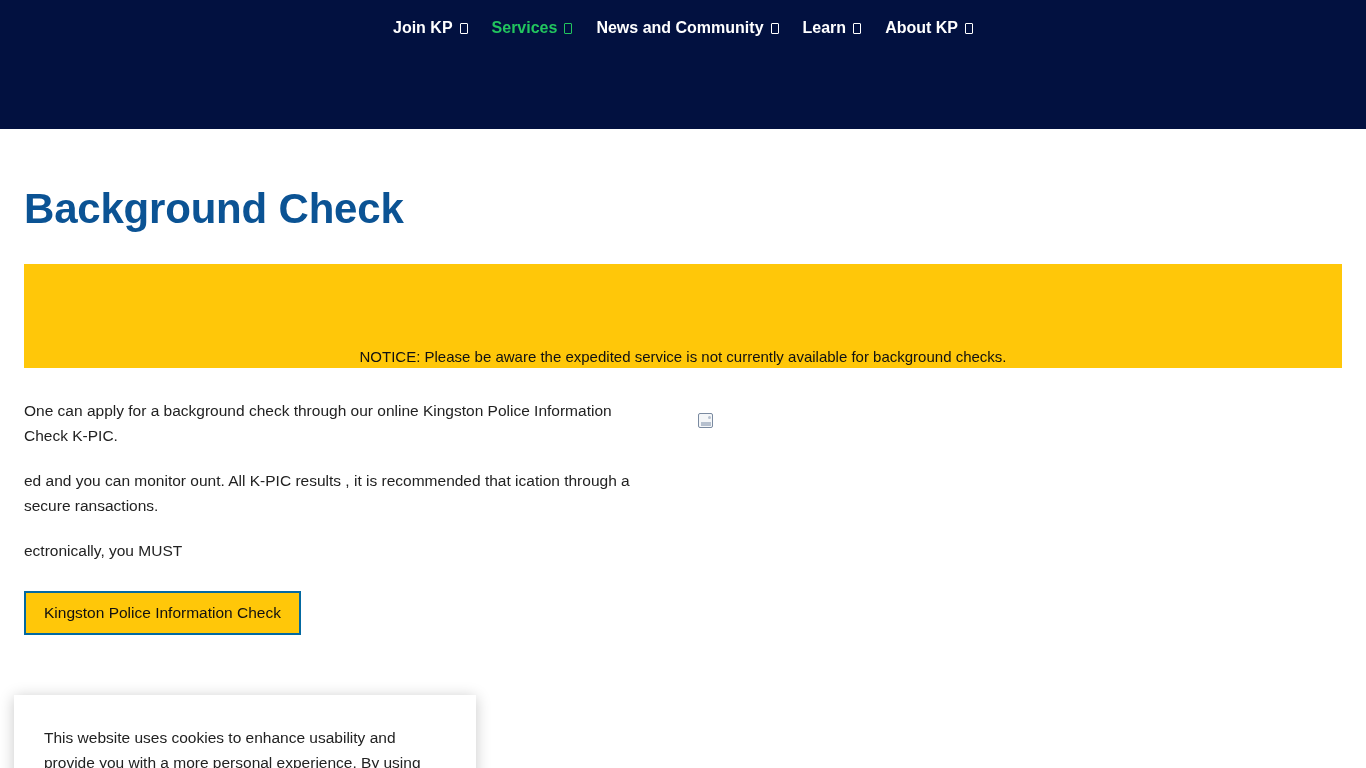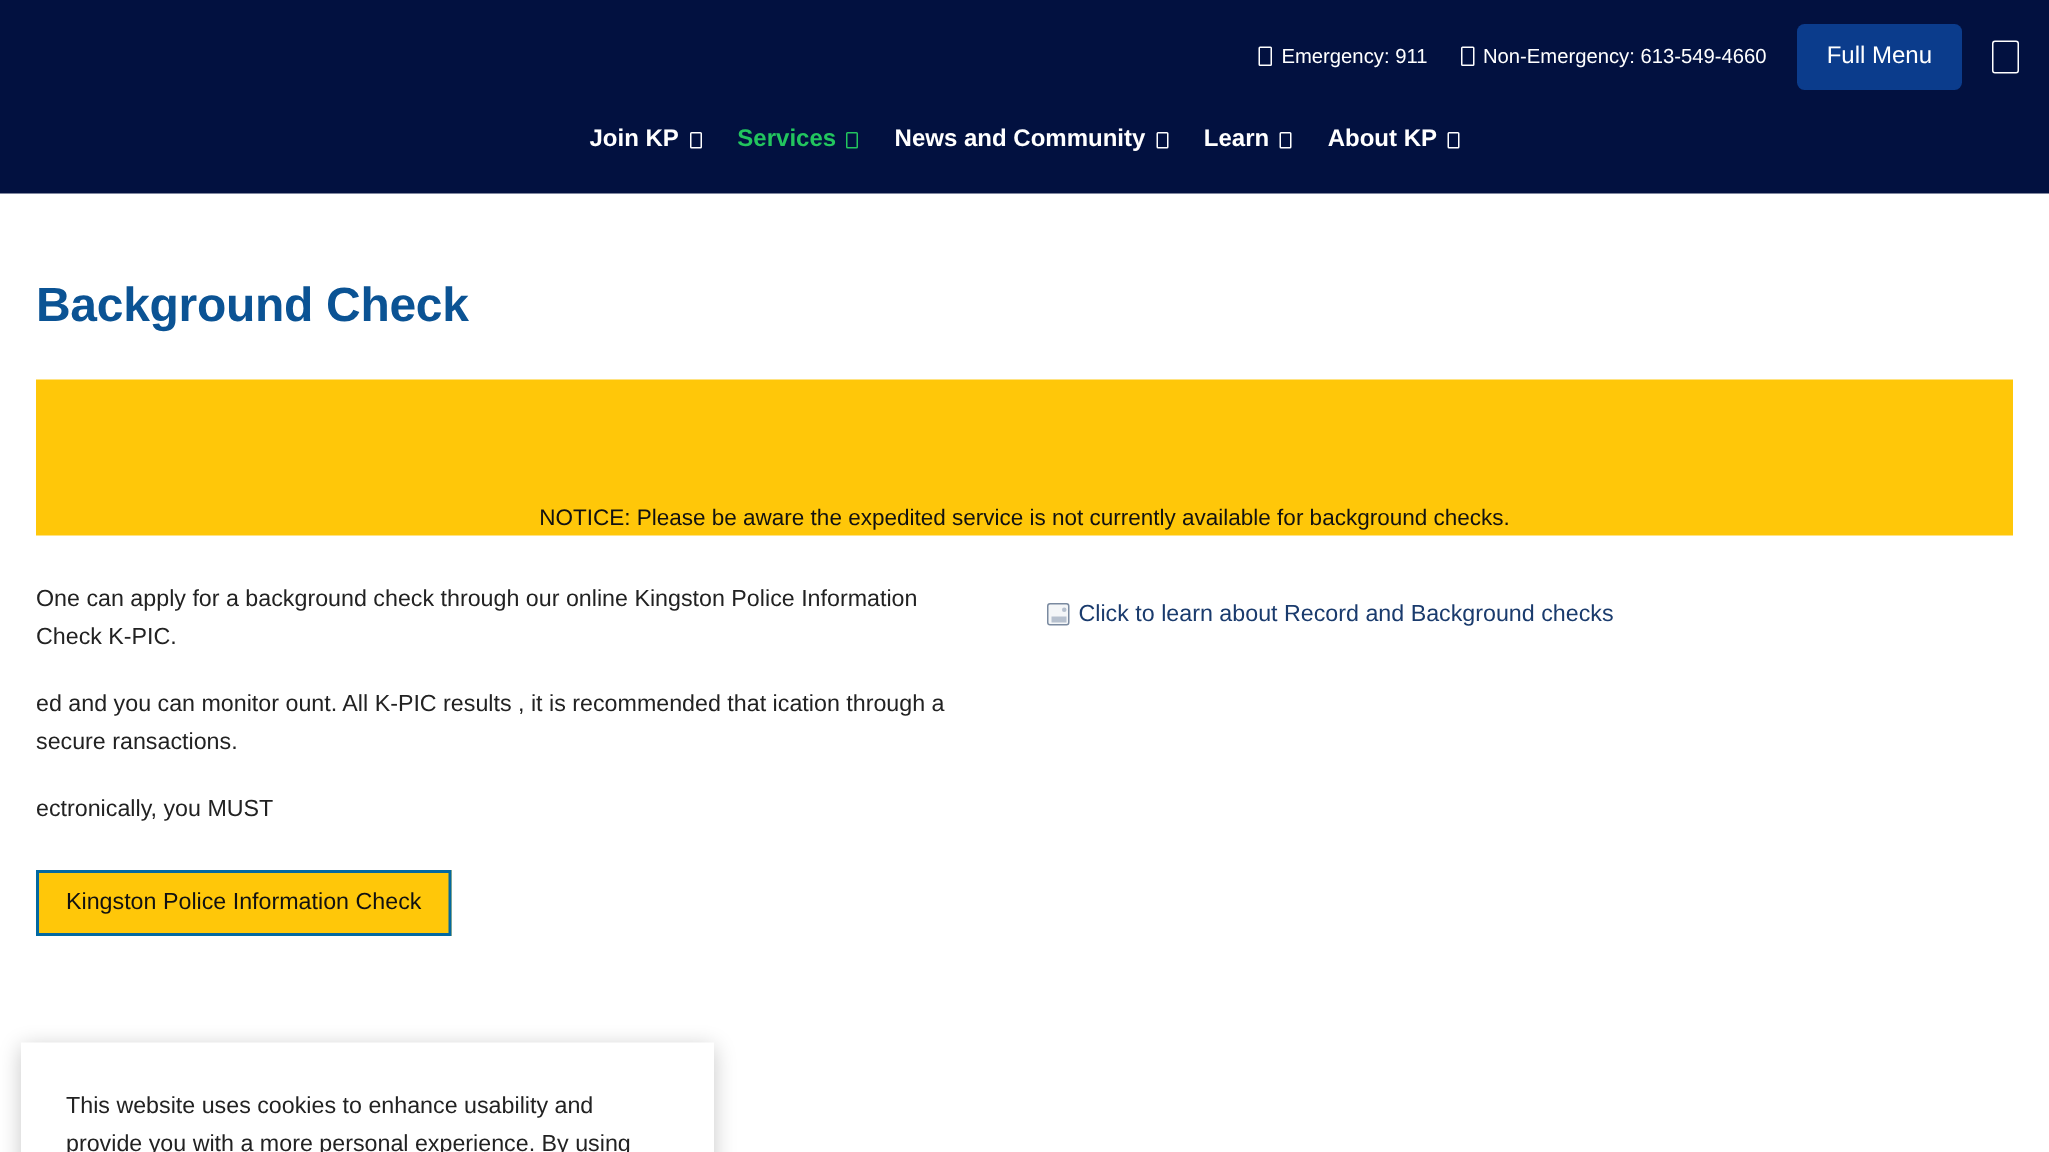--- a/index.html
+++ b/index.html
@@ -91,21 +91,21 @@
     border-radius: 1px;
   }
 
   
   .page {
     padding: 0 24px;
     position: relative;
   }
   .page-title {
     color: #0b5394;
-    font-size: 32px;
+    font-size: 42px;
     font-weight: bold;
     margin: 56px 0 0 0;
     letter-spacing: -0.2px;
   }
   .notice-banner {
     margin-top: 31px;
     background: #ffc709;
     height: 104px;
     display: flex;
     align-items: flex-end;
@@ -201,36 +201,20 @@
     color: #222222;
     font-size: 15.5px;
     line-height: 25px;
     margin: 0;
   }
 </style>
 </head>
 <body>
 
 <header class="site-header">
-  <div class="header-top">
-
-    <div class="contact-item">
-      <span class="glyph"></span>
-      <span>Emergency: 911</span>
-    </div>
-
-    <div class="contact-item">
-      <span class="glyph"></span>
-      <span>Non-Emergency: 613-549-4660</span>
-    </div>
-
-    <button class="full-menu-btn">Full Menu</button>
-
-    <div class="hamburger-box"></div>
-  </div>
 
   <nav class="header-nav">
     <div class="nav-item">
       <span>Join KP</span>
       <span class="nav-caret"></span>
     </div>
     <div class="nav-item active">
       <span>Services</span>
       <span class="nav-caret"></span>
     </div>
@@ -261,21 +245,20 @@
     <div class="col-left">
       <p class="body-par">One can apply for a background check through our online Kingston Police Information Check K-PIC.</p>
       <p class="body-par">ed and you can monitor ount. All K-PIC results , it is recommended that ication through a secure ransactions.</p>
       <p class="body-par">ectronically, you MUST</p>
       <button class="kpic-button">Kingston Police Information Check</button>
     </div>
 
     <div class="col-right">
       <div class="broken-image">
         <span class="broken-image-icon"></span>
-        <span>Click to learn about Record and Background checks</span>
       </div>
     </div>
   </div>
 
   <div class="cookie-banner">
     <p class="cookie-text">
       <span>This website uses cookies to enhance usability and provide you with a more personal experience. By using this website, you agree to our use of cookies as explained in our </span>
     </p>
 
   </div>

